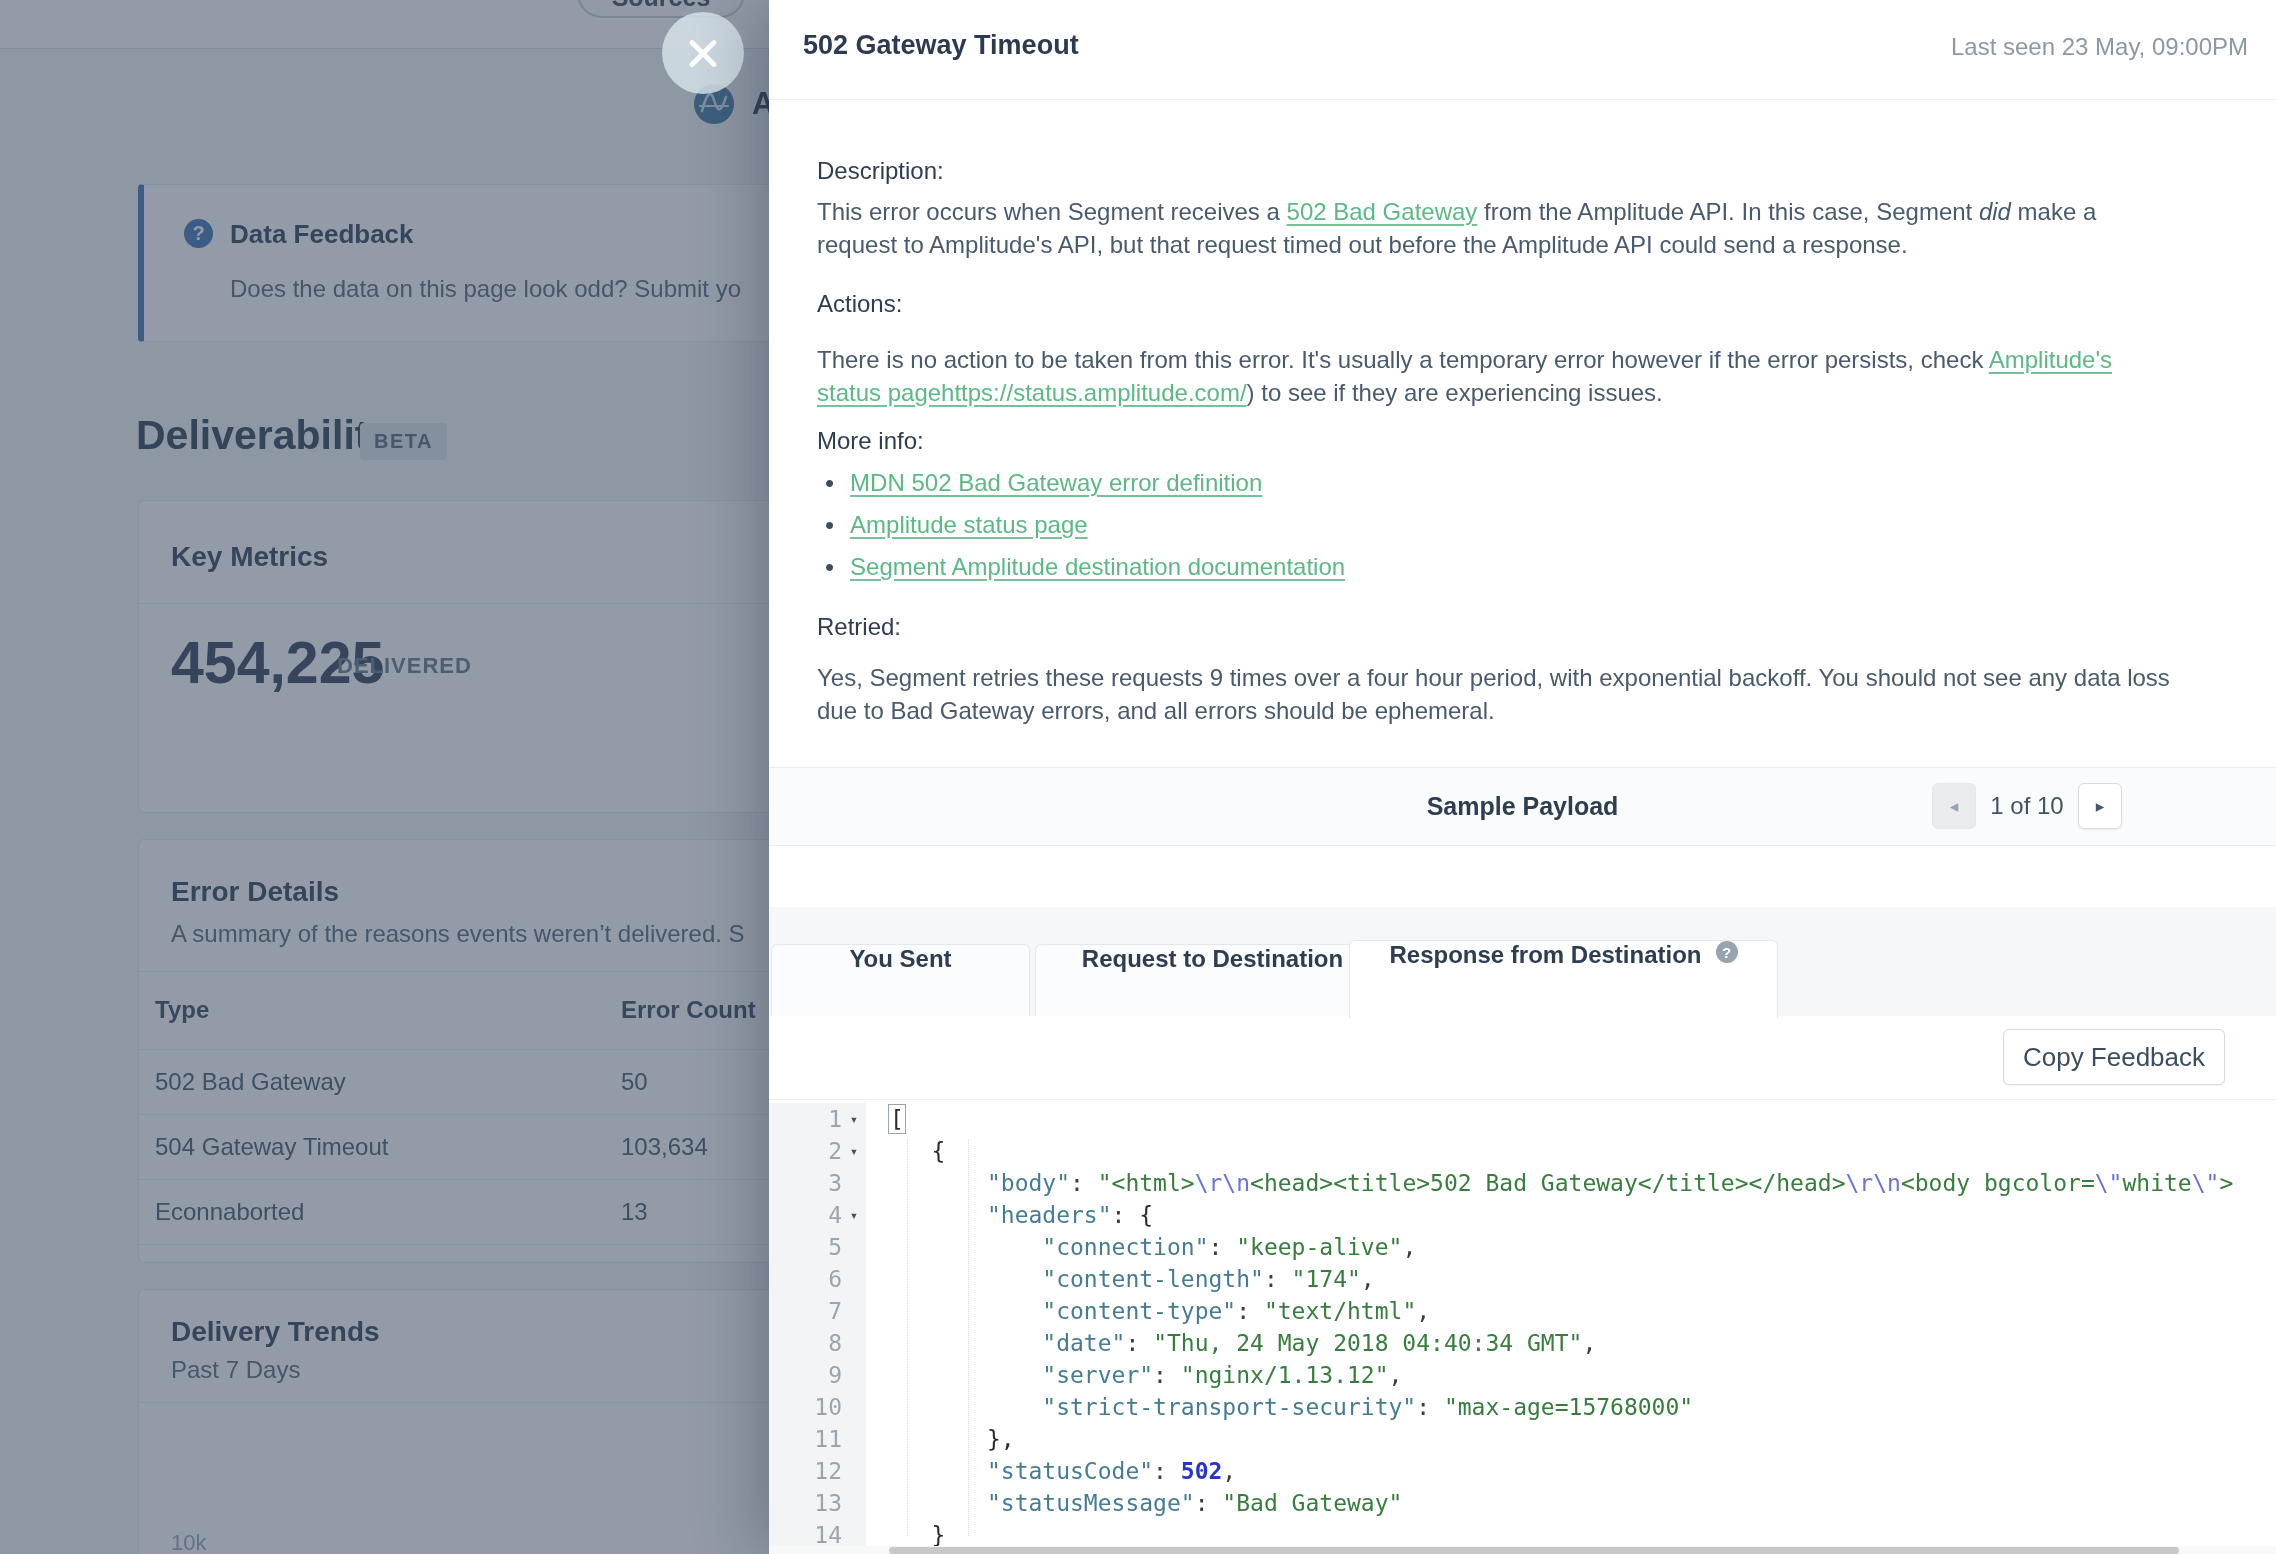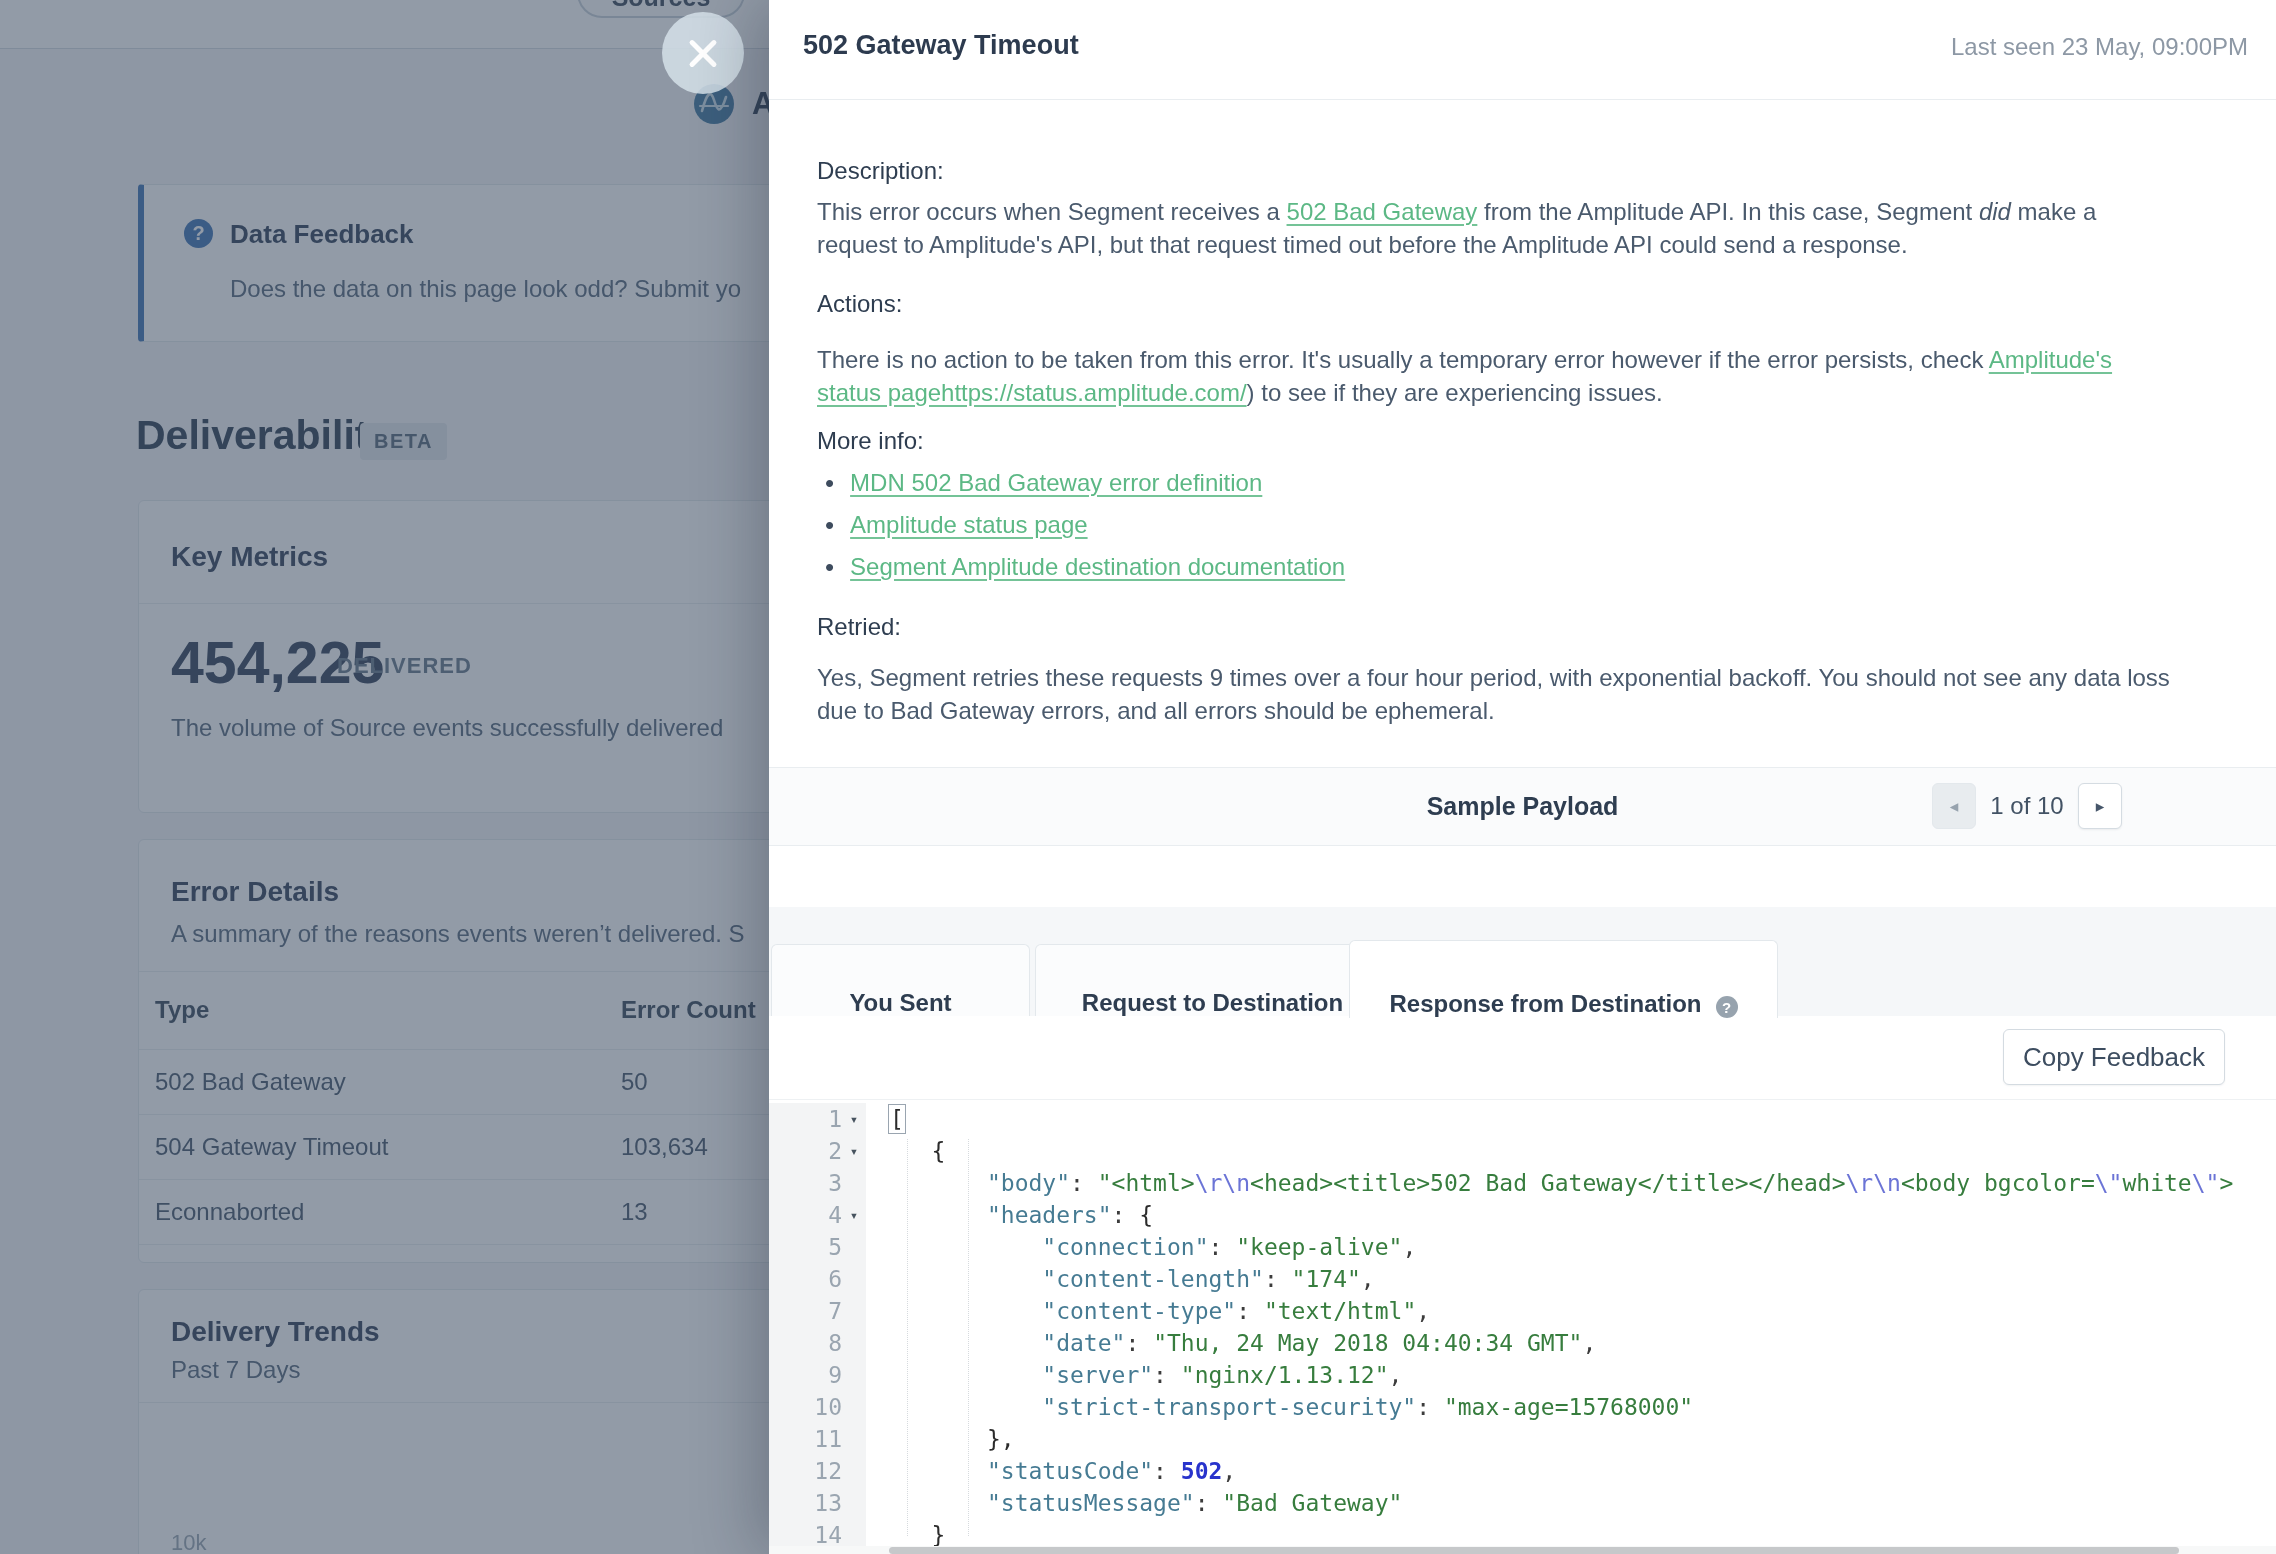--- a/index.html
+++ b/index.html
@@ -72,21 +72,21 @@
   .pager{position:absolute;right:154px;top:15px;display:flex;align-items:center;gap:12px;}
   .pg-btn{width:44px;height:46px;border-radius:6px;display:flex;align-items:center;justify-content:center;
       font-size:17px;box-sizing:border-box;cursor:pointer;}
   .pg-prev{background:#e8ecef;border:1px solid #e3e8ec;color:#97a3ae;}
   .pg-next{background:#ffffff;border:1px solid #d5dce2;color:#46566a;box-shadow:0 1px 2px rgba(40,55,70,.08);}
   .pg-label{font-size:24px;color:#425264;min-width:78px;text-align:center;}
   .band{position:absolute;left:0;top:846px;width:100%;height:61px;background:#d5d9dd;
       display:flex;align-items:center;justify-content:center;font-size:24px;font-weight:700;color:#35465a;}
   .tabzone{position:absolute;left:0;top:907px;width:100%;height:110px;background:#f5f7f9;}
   .tab{position:absolute;top:37px;height:73px;background:#fbfcfd;border:1px solid #e3e8ec;border-bottom:none;
-      border-radius:6px 6px 0 0;display:flex;align-items:flex-end;justify-content:center;gap:14px;
+      border-radius:6px 6px 0 0;display:flex;align-items:flex-start;justify-content:center;gap:14px;
       font-size:24px;font-weight:700;color:#2e3d50;box-sizing:border-box;cursor:pointer;}
   .tab.active{top:33px;height:78px;background:#ffffff;z-index:2;}
   .help-dot{width:22px;height:22px;border-radius:50%;background:#97a3ae;color:#ffffff;font-size:15px;
       font-weight:700;display:flex;align-items:center;justify-content:center;}
   .tabcontent{position:absolute;left:0;top:1016px;width:100%;height:538px;background:#ffffff;z-index:1;}
   .copy-btn{position:absolute;left:1234px;top:13px;width:222px;height:56px;background:#ffffff;
       border:1px solid #d4dbe1;border-radius:6px;font-size:26px;color:#3d4d60;cursor:pointer;
       box-shadow:0 1px 2px rgba(40,55,70,.06);font-family:"Liberation Sans",sans-serif;}
   .c-div{position:absolute;left:0;top:83px;width:100%;height:1px;background:#eef1f3;}
   .codewrap{position:absolute;left:0;top:87px;width:100%;height:443px;overflow:hidden;
@@ -129,21 +129,20 @@
     </div>
 
     <div class="page-title">Deliverability</div>
     <div class="beta">BETA</div>
 
     <div class="card km-card">
       <div class="km-title">Key Metrics</div>
       <div class="km-div"></div>
       <div class="km-value">454,225</div>
       <div class="km-valuelabel">DELIVERED</div>
-      <div class="km-desc">The volume of Source events successfully delivered</div>
     </div>
 
     <div class="card ed-card">
       <div class="ed-title">Error Details</div>
       <div class="ed-sub">A summary of the reasons events weren’t delivered. S</div>
       <div class="ed-div"></div>
       <div class="ed-table">
           <div class="ed-row hdr">
             <div class="ed-c1">Type</div>
             <div>Error Count</div>

